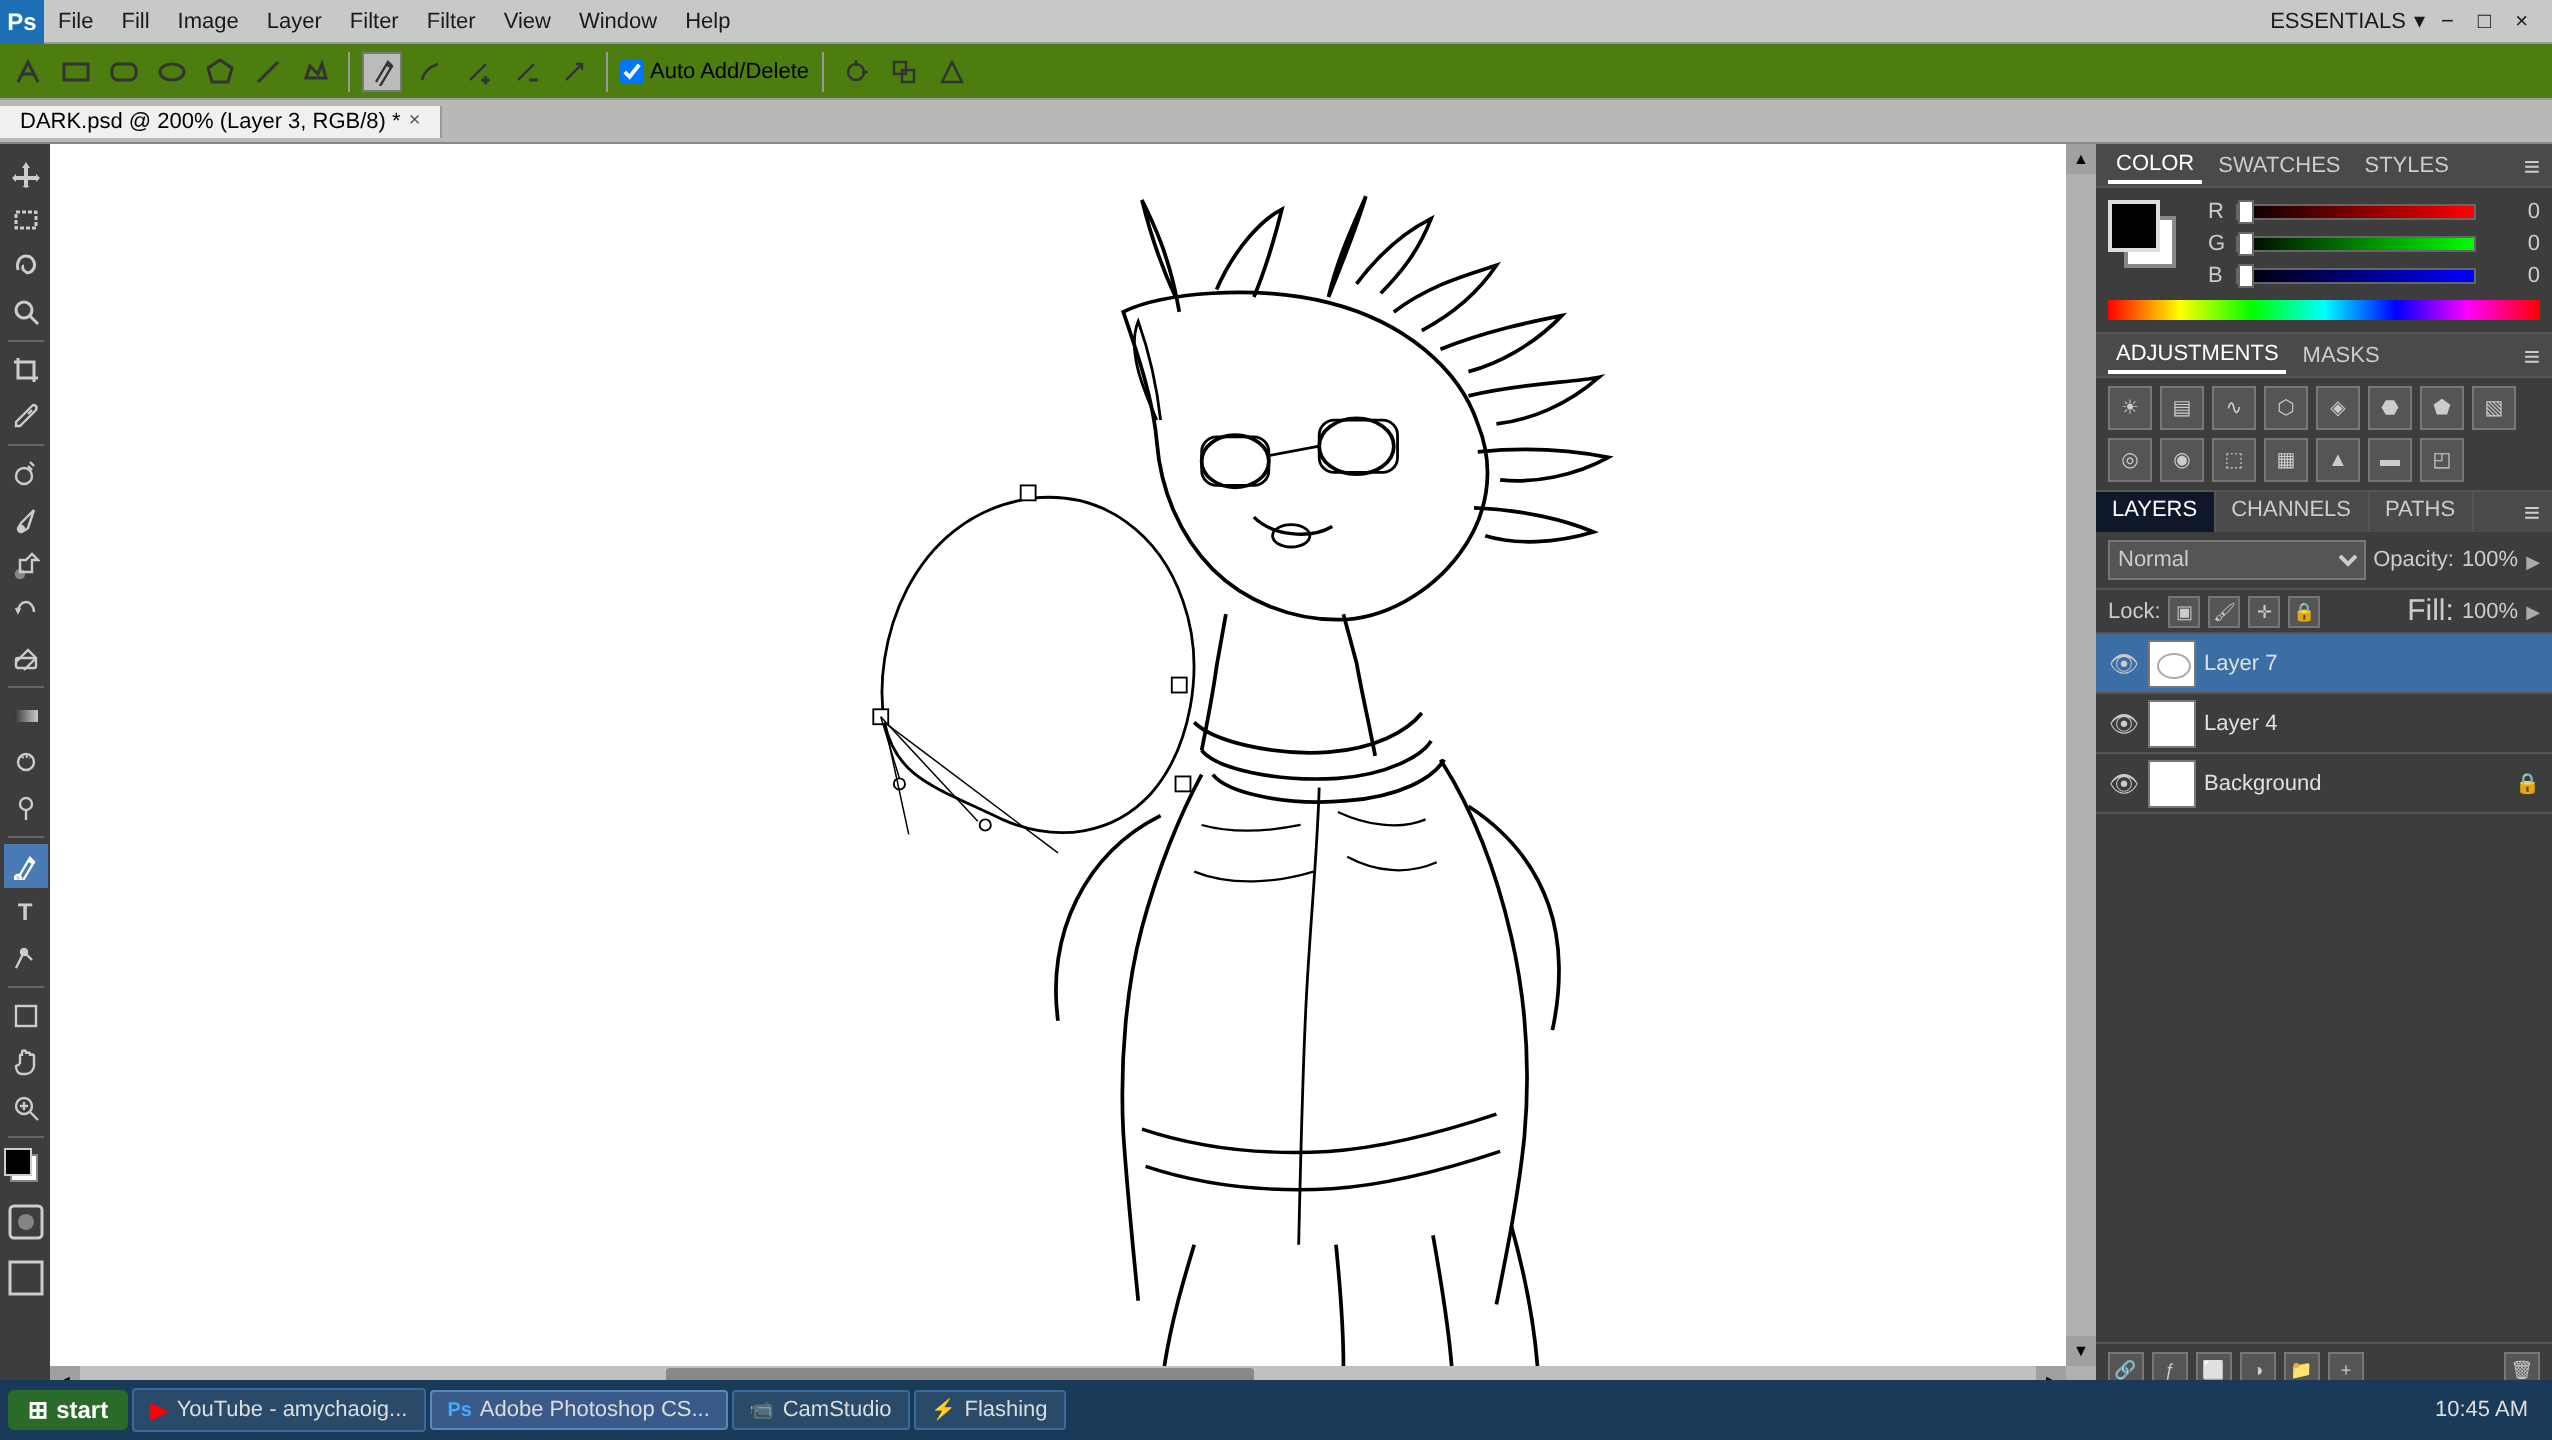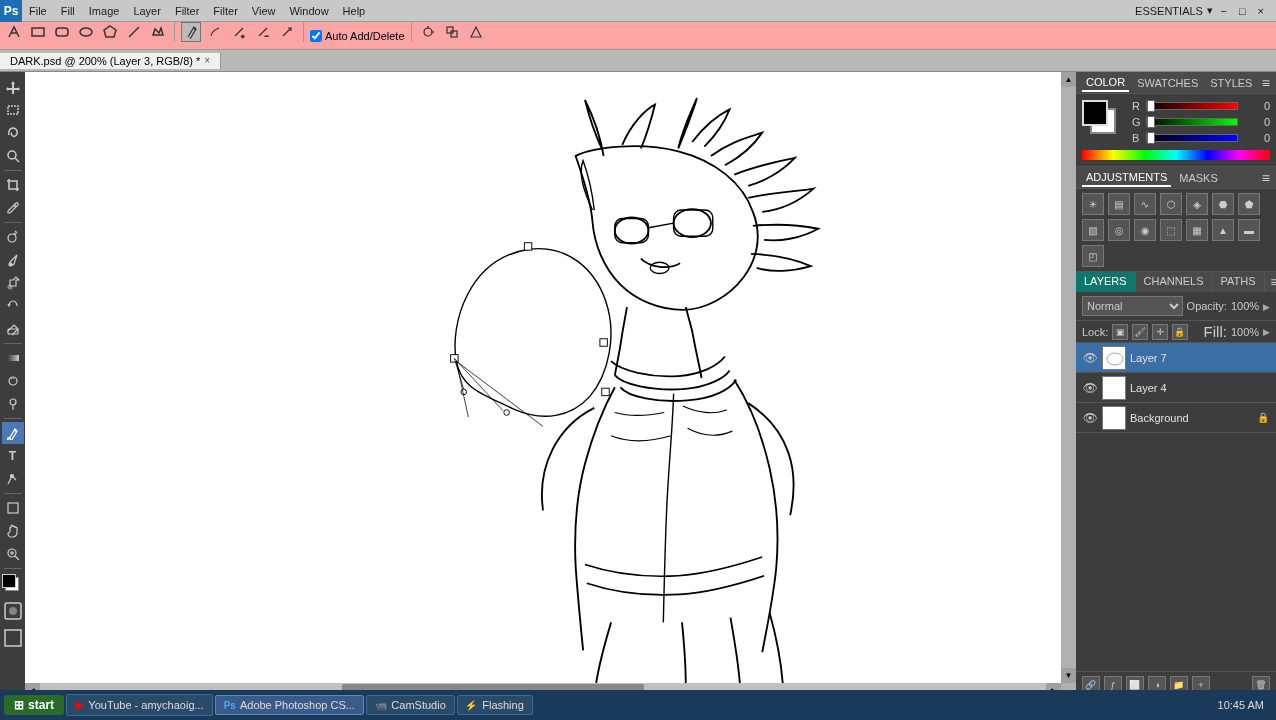--- a/index.html
+++ b/index.html
@@ -9,22 +9,22 @@
     #menu-bar {
       display: flex; align-items: center; height: 22px;
       background: #c8c8c8; border-bottom: 1px solid #999;
     }
     #ps-logo { width: 22px; height: 22px; background: #1c6fb5; display: flex; align-items: center; justify-content: center; color: white; font-weight: bold; font-size: 12px; flex-shrink: 0; }
     .menu-item { padding: 2px 7px; cursor: pointer; font-size: 11px; color: #1a1a1a; }
     #essentials-btn { margin-left: auto; display: flex; align-items: center; gap: 4px; padding: 2px 8px; font-size: 11px; color: #1a1a1a; }
 
     
     #options-bar {
-      display: flex; height: 28px;
-      background: #fca5a5; border-bottom: 1px solid #999; gap: 4px; padding: 0 4px;
+      display: flex; align-items: center; height: 28px;
+      background: #4d7c0f; border-bottom: 1px solid #999; gap: 4px; padding: 0 4px;
     }
     .options-icon { width: 20px; height: 20px; display: flex; align-items: center; justify-content: center; cursor: pointer; border: 1px solid transparent; }
     .options-icon svg { width: 14px; height: 14px; }
     .options-separator { width: 1px; height: 20px; background: #999; margin: 0 2px; }
     #auto-add-del { display: flex; align-items: center; gap: 3px; font-size: 11px; }
     #auto-add-del input { width: 12px; height: 12px; }
 
     
     #tab-bar {
       display: flex; align-items: center; height: 22px;
@@ -70,21 +70,21 @@
       background: #b0b0b0; display: flex; flex-direction: column; align-items: center;
     }
     .scroll-btn { width: 15px; height: 15px; background: #a0a0a0; display: flex; align-items: center; justify-content: center; font-size: 8px; cursor: pointer; flex-shrink: 0; }
     .scroll-track { flex: 1; background: #c0c0c0; position: relative; }
     .scroll-thumb-h { position: absolute; left: 30%; top: 1px; bottom: 1px; width: 30%; background: #888; border-radius: 2px; }
     .scroll-thumb-v { position: absolute; top: 5%; left: 1px; right: 1px; height: 20%; background: #888; border-radius: 2px; }
     .corner-sq { position: absolute; right: 0; bottom: 0; width: 15px; height: 15px; background: #b0b0b0; }
 
     
     #right-panel {
-      width: 200px; background: #3d3d3d; display: flex; flex-direction: column;
+      width: 228px; background: #3d3d3d; display: flex; flex-direction: column;
       flex-shrink: 0; overflow: hidden;
     }
 
     
     #color-panel { background: #3d3d3d; border-bottom: 1px solid #555; }
     .panel-header { display: flex; align-items: center; height: 22px; background: #4a4a4a; border-bottom: 1px solid #555; padding: 0 6px; gap: 4px; }
     .panel-tab { font-size: 11px; color: #ccc; cursor: pointer; padding: 2px 4px; }
     .panel-tab.active { color: #fff; border-bottom: 2px solid #fff; }
     .panel-options { margin-left: auto; font-size: 14px; color: #ccc; cursor: pointer; }
     .color-body { padding: 6px; }
@@ -100,21 +100,21 @@
 
     
     #adj-panel { background: #3d3d3d; border-bottom: 1px solid #555; }
     .adj-body { padding: 4px 6px; display: flex; gap: 4px; flex-wrap: wrap; }
     .adj-icon { width: 22px; height: 22px; background: #555; border: 1px solid #777; display: flex; align-items: center; justify-content: center; cursor: pointer; color: #ccc; font-size: 10px; }
 
     
     #layers-panel { background: #3d3d3d; flex: 1; display: flex; flex-direction: column; }
     .layers-tabs { display: flex; background: #4a4a4a; }
     .layers-tab { padding: 3px 8px; font-size: 11px; color: #ccc; cursor: pointer; border-right: 1px solid #555; }
-    .layers-tab.active { color: #fff; background: #0f766e; }
+    .layers-tab.active { color: #fff; background: #0f172a; }
     .layers-controls { display: flex; align-items: center; gap: 4px; padding: 4px 6px; border-bottom: 1px solid #555; }
     .blend-select { flex: 1; background: #555; border: 1px solid #777; color: #ccc; font-size: 11px; height: 20px; }
     .opacity-row { display: flex; align-items: flex-end; gap: 4px; font-size: 11px; color: #ccc; }
     .lock-row { display: flex; align-items: center; gap: 4px; padding: 2px 6px; border-bottom: 1px solid #555; }
     .lock-icon { width: 16px; height: 16px; background: #555; border: 1px solid #777; display: flex; align-items: center; justify-content: center; font-size: 9px; color: #ccc; cursor: pointer; }
     .layers-list { flex: 1; overflow-y: auto; }
     .layer-item { display: flex; align-items: center; height: 30px; padding: 0 6px; gap: 4px; border-bottom: 1px solid #555; cursor: pointer; }
     .layer-item.active { background: #3a6ea5; }
     .layer-eye { width: 16px; height: 16px; display: flex; align-items: center; justify-content: center; color: #ccc; font-size: 12px; cursor: pointer; }
     .layer-thumb { width: 24px; height: 24px; background: white; border: 1px solid #777; flex-shrink: 0; }

